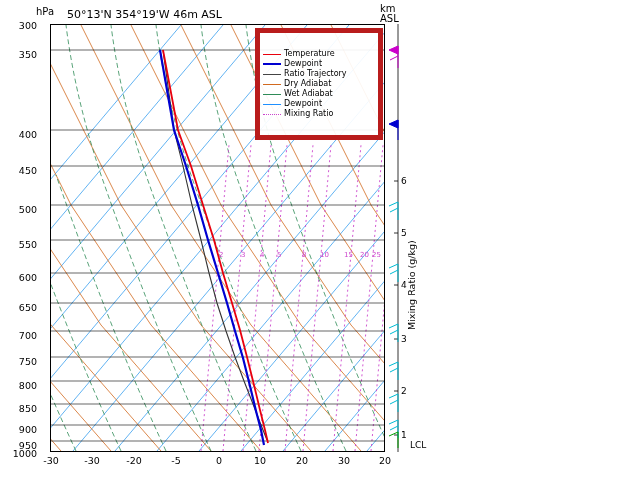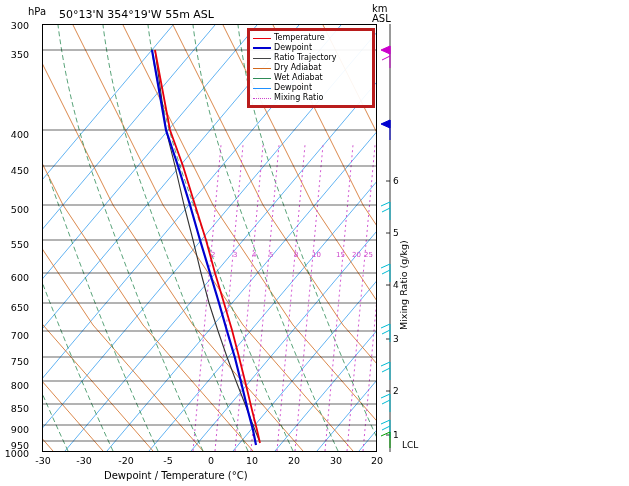--- a/index.html
+++ b/index.html
@@ -1,46 +1,46 @@
 <!DOCTYPE html>
 <html><head>
 <meta charset="utf-8">
 <style>
   html,body{margin:0;padding:0;}
   body{width:629px;height:486px;background:#ffffff;font-family:"DejaVu Sans",sans-serif;overflow:hidden;position:relative;}
   .root{position:absolute;left:0;top:0;width:629px;height:486px;}
   .abs{position:absolute;}
   
-  #skewt-panel{left:4px;top:0;width:400px;height:406px;}
+  #skewt-panel{left:12px;top:0;width:400px;height:406px;}
   #plot-frame{left:38px;top:24px;width:335px;height:428px;border:1px solid #000;box-sizing:border-box;background:#fff;overflow:hidden;}
   .hpa-label{left:24px;top:6px;font-size:10px;color:#000;}
   .km-label{left:368px;top:4px;font-size:10px;color:#000;width:26px;line-height:10px;}
   .title-left{left:55px;top:8px;font-size:11px;color:#000;}
   .ylab{position:absolute;right:375px;font-size:9.5px;color:#000;text-align:right;width:34px;}
   .xlab{position:absolute;top:455px;font-size:9.5px;color:#000;text-align:center;width:30px;}
   .xaxis-title{left:100px;top:470px;font-size:10px;color:#000;}
   .mixing-title{left:376px;top:215px;font-size:9.5px;color:#000;transform:rotate(-90deg);transform-origin:left top;white-space:nowrap;}
   
-  #legend{left:243px;top:28px;width:128px;background:rgba(255,255,255,0.92);border:3px solid #b91c1c;padding:2px 3px;box-sizing:border-box;}
+  #legend{left:243px;top:28px;width:128px;background:rgba(255,255,255,0.92);border:5px solid #b91c1c;padding:16px 3px;box-sizing:border-box;}
   #legend .row{display:flex;align-items:center;height:10px;}
   #legend .swatch{width:18px;height:0;border-top-width:1.4px;border-top-style:solid;margin-right:3px;}
   #legend .txt{font-size:8px;color:#000;line-height:10px;white-space:nowrap;}
   
   #right-panel{left:400px;top:0;width:229px;height:486px;}
   svg{display:block;}
 </style>
 </head>
 <body>
 
 <div class="root">
 
   <div class="abs" id="skewt-panel">
 
     <div class="abs hpa-label">hPa</div>
-    <div class="abs title-left">50°13'N  354°19'W  55m ASL</div>
+    <div class="abs title-left">50°13'N  354°19'W  46m ASL</div>
     <div class="abs km-label">
       <span>km</span><br>
       <span>ASL</span>
     </div>
 
     <div class="ylab" style="top:20px">300</div>
     <div class="ylab" style="top:49px">350</div>
     <div class="ylab" style="top:129px">400</div>
     <div class="ylab" style="top:165px">450</div>
     <div class="ylab" style="top:204px">500</div>
@@ -58,21 +58,20 @@
     <div class="xlab" style="left:24px">-30</div>
     <div class="xlab" style="left:65px">-30</div>
     <div class="xlab" style="left:107px">-20</div>
     <div class="xlab" style="left:149px">-5</div>
     <div class="xlab" style="left:192px">0</div>
     <div class="xlab" style="left:233px">10</div>
     <div class="xlab" style="left:275px">20</div>
     <div class="xlab" style="left:317px">30</div>
     <div class="xlab" style="left:358px">20</div>
 
-    <div class="abs xaxis-title">Dewpoint / Temperature (°C)</div>
     <div class="abs mixing-title" style="top:330px;left:394px">Mixing Ratio (g/kg)</div>
 
     <div class="abs" id="plot-frame">
       <svg width="333" height="426" viewBox="0 0 333 426">
 
         <g stroke="#3aa0ef" stroke-width="0.8" fill="none">
           <line x1="-230" y1="426" x2="130" y2="0"></line>
           <line x1="-188" y1="426" x2="172" y2="0"></line>
           <line x1="-146" y1="426" x2="214" y2="0"></line>
           <line x1="-104" y1="426" x2="256" y2="0"></line>

